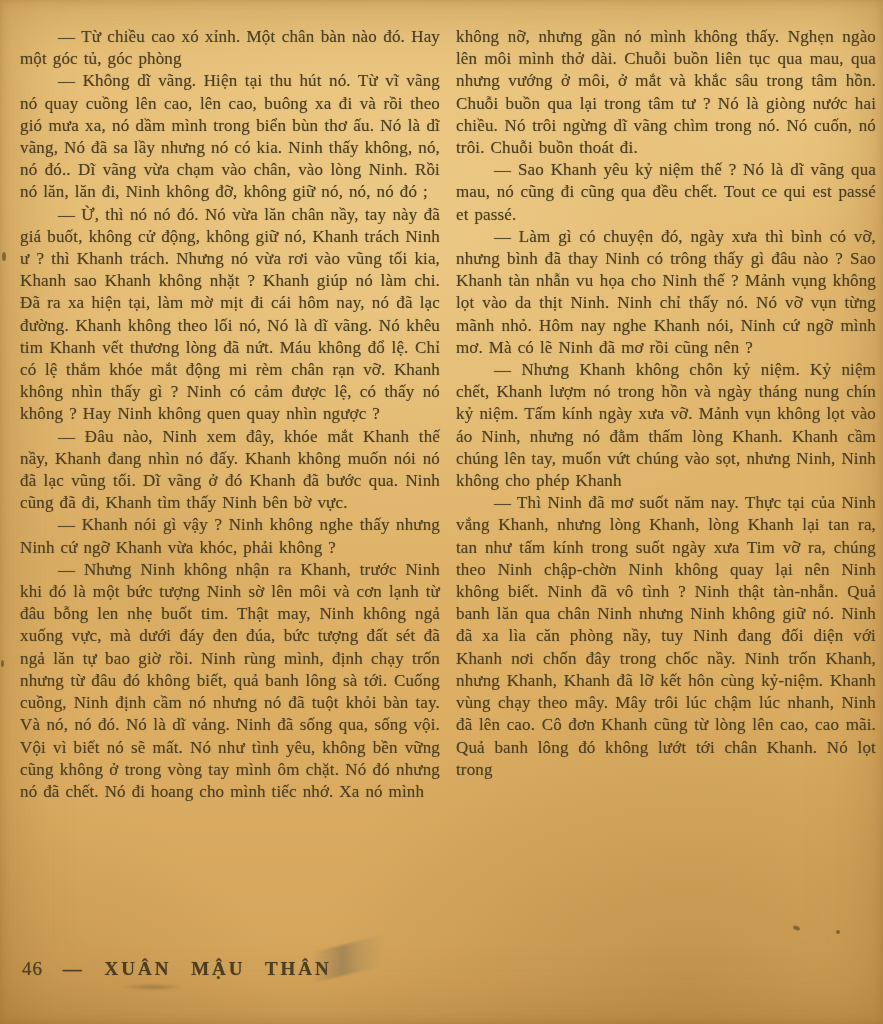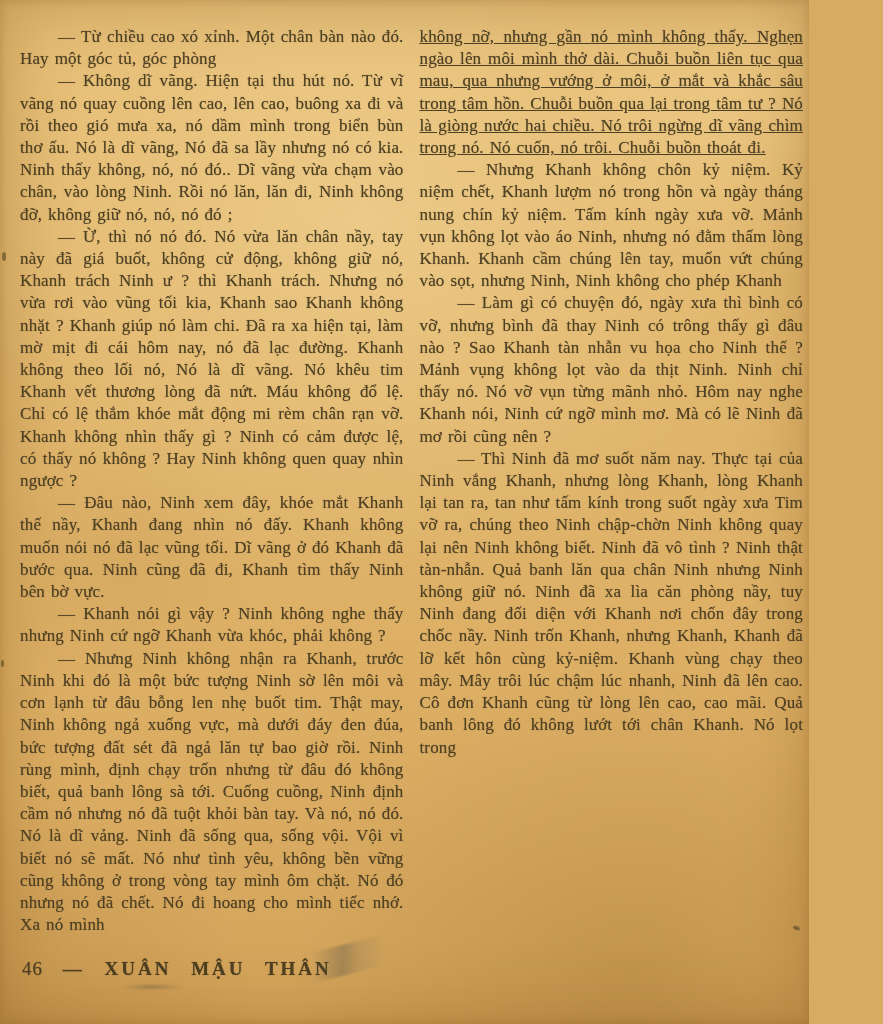--- a/index.html
+++ b/index.html
@@ -2,21 +2,21 @@
 <html lang="vi"><head>
 <meta charset="utf-8">
 <style>
   html,body{margin:0;padding:0;}
   body{
     width:883px;height:1024px;overflow:hidden;
     font-family:"Liberation Serif","DejaVu Serif",serif;
     background:#d8ab62;
   }
   .page{
-    position:relative;width:809px;height:1024px;overflow:hidden;
+    position:relative;width:883px;height:1024px;overflow:hidden;
     background:
       radial-gradient(ellipse 60% 45% at 78% 96%, rgba(125,85,25,.22), transparent 70%),
       radial-gradient(ellipse 40% 30% at 2% 100%, rgba(140,95,35,.20), transparent 75%),
       radial-gradient(ellipse 70% 50% at 45% 22%, rgba(255,238,185,.30), transparent 70%),
       radial-gradient(ellipse 30% 20% at 90% 10%, rgba(250,225,165,.25), transparent 75%),
       radial-gradient(ellipse 25% 18% at 15% 55%, rgba(150,105,45,.10), transparent 70%),
       linear-gradient(180deg,#e7bf77 0%, #e0b56c 40%, #dcae64 70%, #d3a35a 100%);
     box-shadow:inset 0 0 70px rgba(125,82,22,.38), inset 0 0 10px rgba(125,82,22,.28);
   }
   .columns{
@@ -24,21 +24,21 @@
   }
   .col{
     width:420px;
     font-size:17px;line-height:22.2px;
     color:#4e4023;
     text-align:justify;
     letter-spacing:.15px;word-spacing:1.5px;
     text-shadow:0 0 1px rgba(80,66,36,.55);
   }
   .col p{margin:0;text-indent:38px;}
-  .col p.continuation{text-indent:0;text-decoration:underline;}
+  .col p.continuation{text-indent:0;}
   .footer{
     position:absolute;left:22px;top:958px;
     font-size:19px;font-weight:bold;color:#4c3e20;
     letter-spacing:3px;word-spacing:12px;
     text-shadow:0 0 1px rgba(80,66,36,.6);
   }
   .footer .num{letter-spacing:1px;font-weight:normal;}
   .smudge{position:absolute;pointer-events:none;}
   .s1{
     left:298px;top:944px;width:100px;height:30px;
@@ -66,22 +66,23 @@
       <p>— Từ chiều cao xó xỉnh. Một chân bàn nào đó. Hay một góc tủ, góc phòng</p>
       <p>— Không dĩ vãng. Hiện tại thu hút nó. Từ vĩ vãng nó quay cuồng lên cao, lên cao, buông xa đi và rồi theo gió mưa xa, nó dầm mình trong biển bùn thơ ấu. Nó là dĩ vãng, Nó đã sa lầy nhưng nó có kia. Ninh thấy không, nó, nó đó.. Dĩ vãng vừa chạm vào chân, vào lòng Ninh. Rồi nó lăn, lăn đi, Ninh không đỡ, không giữ nó, nó, nó đó ;</p>
       <p>— Ừ, thì nó nó đó. Nó vừa lăn chân nầy, tay này đã giá buốt, không cử động, không giữ nó, Khanh trách Ninh ư ? thì Khanh trách. Nhưng nó vừa rơi vào vũng tối kia, Khanh sao Khanh không nhặt ? Khanh giúp nó làm chi. Đã ra xa hiện tại, làm mờ mịt đi cái hôm nay, nó đã lạc đường. Khanh không theo lối nó, Nó là dĩ vãng. Nó khêu tim Khanh vết thương lòng đã nứt. Máu không đổ lệ. Chỉ có lệ thắm khóe mắt động mi rèm chân rạn vỡ. Khanh không nhìn thấy gì ? Ninh có cảm được lệ, có thấy nó không ? Hay Ninh không quen quay nhìn ngược ?</p>
       <p>— Đâu nào, Ninh xem đây, khóe mắt Khanh thế nầy, Khanh đang nhìn nó đấy. Khanh không muốn nói nó đã lạc vũng tối. Dĩ vãng ở đó Khanh đã bước qua. Ninh cũng đã đi, Khanh tìm thấy Ninh bên bờ vực.</p>
       <p>— Khanh nói gì vậy ? Ninh không nghe thấy nhưng Ninh cứ ngỡ Khanh vừa khóc, phải không ?</p>
       <p>— Nhưng Ninh không nhận ra Khanh, trước Ninh khi đó là một bức tượng Ninh sờ lên môi và cơn lạnh từ đâu bỗng len nhẹ buốt tim. Thật may, Ninh không ngả xuống vực, mà dưới đáy đen đúa, bức tượng đất sét đã ngả lăn tự bao giờ rồi. Ninh rùng mình, định chạy trốn nhưng từ đâu đó không biết, quả banh lông sà tới. Cuống cuồng, Ninh định cầm nó nhưng nó đã tuột khỏi bàn tay. Và nó, nó đó. Nó là dĩ vảng. Ninh đã sống qua, sống vội. Vội vì biết nó sẽ mất. Nó như tình yêu, không bền vững cũng không ở trong vòng tay mình ôm chặt. Nó đó nhưng nó đã chết. Nó đi hoang cho mình tiếc nhớ. Xa nó mình</p>
     </div>
 
     <div class="col">
       <p class="continuation">không nỡ, nhưng gần nó mình không thấy. Nghẹn ngào lên môi mình thở dài. Chuỗi buồn liên tục qua mau, qua nhưng vướng ở môi, ở mắt và khắc sâu trong tâm hồn. Chuỗi buồn qua lại trong tâm tư ? Nó là giòng nước hai chiều. Nó trôi ngừng dĩ vãng chìm trong nó. Nó cuốn, nó trôi. Chuỗi buồn thoát đi.</p>
+      <p>— Sao Khanh yêu kỷ niệm thế ? Nó là dĩ vãng qua mau, nó cũng đi cũng qua đều chết. Tout ce qui est passé et passé.</p>
+      <p>— Làm gì có chuyện đó, ngày xưa thì bình có vỡ, nhưng bình đã thay Ninh có trông thấy gì đâu nào ? Sao Khanh tàn nhẫn vu họa cho Ninh thế ? Mảnh vụng không lọt vào da thịt Ninh. Ninh chỉ thấy nó. Nó vỡ vụn từng mãnh nhỏ. Hôm nay nghe Khanh nói, Ninh cứ ngỡ mình mơ. Mà có lẽ Ninh đã mơ rồi cũng nên ?</p>
       <p>— Nhưng Khanh không chôn kỷ niệm. Kỷ niệm chết, Khanh lượm nó trong hồn và ngày tháng nung chín kỷ niệm. Tấm kính ngày xưa vỡ. Mảnh vụn không lọt vào áo Ninh, nhưng nó đằm thấm lòng Khanh. Khanh cầm chúng lên tay, muốn vứt chúng vào sọt, nhưng Ninh, Ninh không cho phép Khanh</p>
-      <p>— Làm gì có chuyện đó, ngày xưa thì bình có vỡ, nhưng bình đã thay Ninh có trông thấy gì đâu nào ? Sao Khanh tàn nhẫn vu họa cho Ninh thế ? Mảnh vụng không lọt vào da thịt Ninh. Ninh chỉ thấy nó. Nó vỡ vụn từng mãnh nhỏ. Hôm nay nghe Khanh nói, Ninh cứ ngỡ mình mơ. Mà có lẽ Ninh đã mơ rồi cũng nên ?</p>
       <p>— Thì Ninh đã mơ suốt năm nay. Thực tại của Ninh vắng Khanh, nhưng lòng Khanh, lòng Khanh lại tan ra, tan như tấm kính trong suốt ngày xưa Tim vỡ ra, chúng theo Ninh chập-chờn Ninh không quay lại nên Ninh không biết. Ninh đã vô tình ? Ninh thật tàn-nhẫn. Quả banh lăn qua chân Ninh nhưng Ninh không giữ nó. Ninh đã xa lìa căn phòng nầy, tuy Ninh đang đối diện với Khanh nơi chốn đây trong chốc nầy. Ninh trốn Khanh, nhưng Khanh, Khanh đã lỡ kết hôn cùng kỷ-niệm. Khanh vùng chạy theo mây. Mây trôi lúc chậm lúc nhanh, Ninh đã lên cao. Cô đơn Khanh cũng từ lòng lên cao, cao mãi. Quả banh lông đó không lướt tới chân Khanh. Nó lọt trong</p>
     </div>
 
   </div>
 
   <div class="footer">
     <span class="num">46</span>
     <span>—</span>
     <span>XUÂN MẬU THÂN</span>
   </div>

